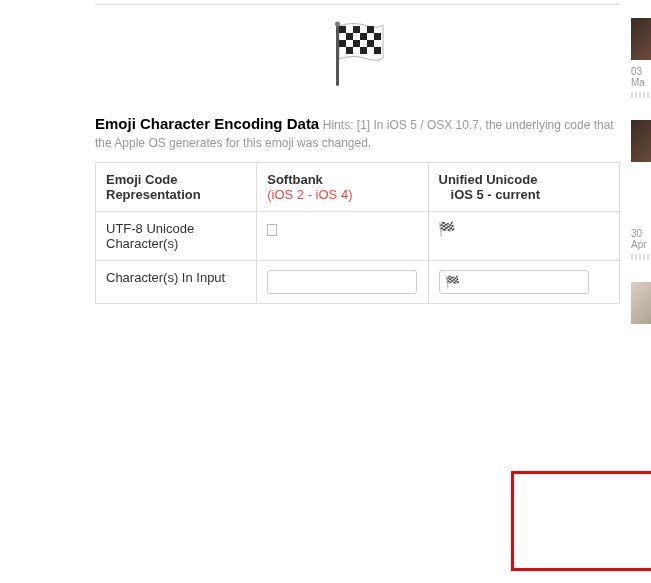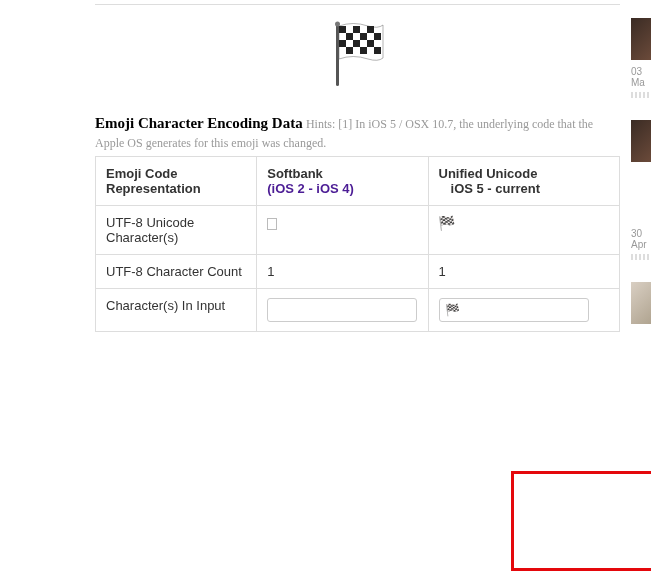--- a/index.html
+++ b/index.html
@@ -27,23 +27,22 @@
       margin-bottom: 20px;
     }
     .emoji-flag {
       display: inline-block;
       width: 60px;
       height: 70px;
       position: relative;
     }
     .flag-svg { display: block; }
     .heading-row {
-      margin-bottom: 4px;
+      margin-bottom: 10px;
       line-height: 1.4;
-      font-family: Liberation Serif, serif;
     }
     .heading-row .title {
       font-weight: bold;
       font-size: 15px;
       color: #000;
     }
     .heading-row .hint {
       color: #999;
       font-size: 12px;
     }
@@ -55,22 +54,22 @@
     th, td {
       border: 1px solid #ddd;
       padding: 9px 10px;
       text-align: left;
       vertical-align: top;
       font-size: 13px;
       word-wrap: break-word;
     }
     th { background: #fff; font-weight: bold; }
     th .subhead {
-      color: #4c1d95;
-      font-weight: bold;
+      color: #ef4444;
+      font-weight: normal;
       display: block;
     }
     th .subhead.strong { color: #333; font-weight: bold; margin-left: 12px; }
     .col1 { width: 160px; }
     .col2 { width: 170px; }
     .col3 { width: 190px; }
     input[type="text"] {
       width: 150px;
       padding: 4px 6px;
       border: 1px solid #ccc;
@@ -178,25 +177,20 @@
         </th>
       </tr>
     </thead>
     <tbody>
       <tr>
         <td>UTF-8 Unicode Character(s)</td>
         <td><span class="placeholder-box"></span></td>
         <td><span class="small-flag">🏁</span></td>
       </tr>
       <tr>
-        <td>UTF-8 Character Count</td>
-        <td>1</td>
-        <td>1</td>
-      </tr>
-      <tr>
         <td>Character(s) In Input</td>
         <td>
           <input type="text" value="" style="">
         </td>
         <td>
           <input type="text" value="🏁" style="">
         </td>
       </tr>
     </tbody>
   </table>

